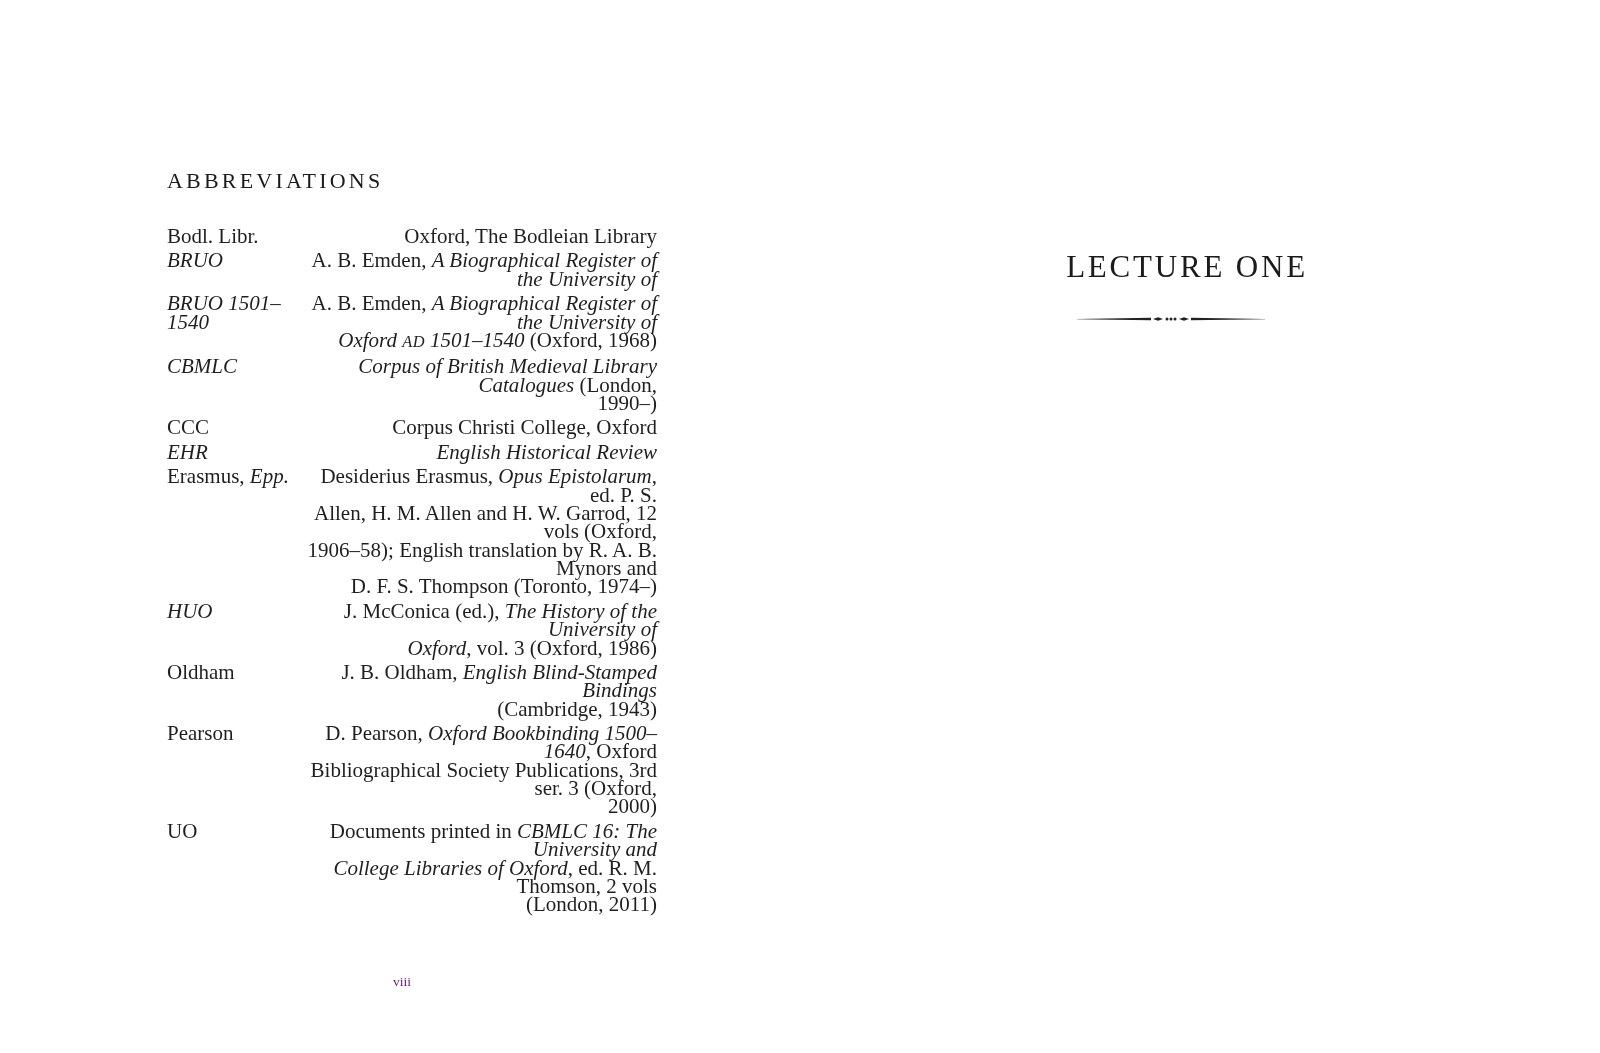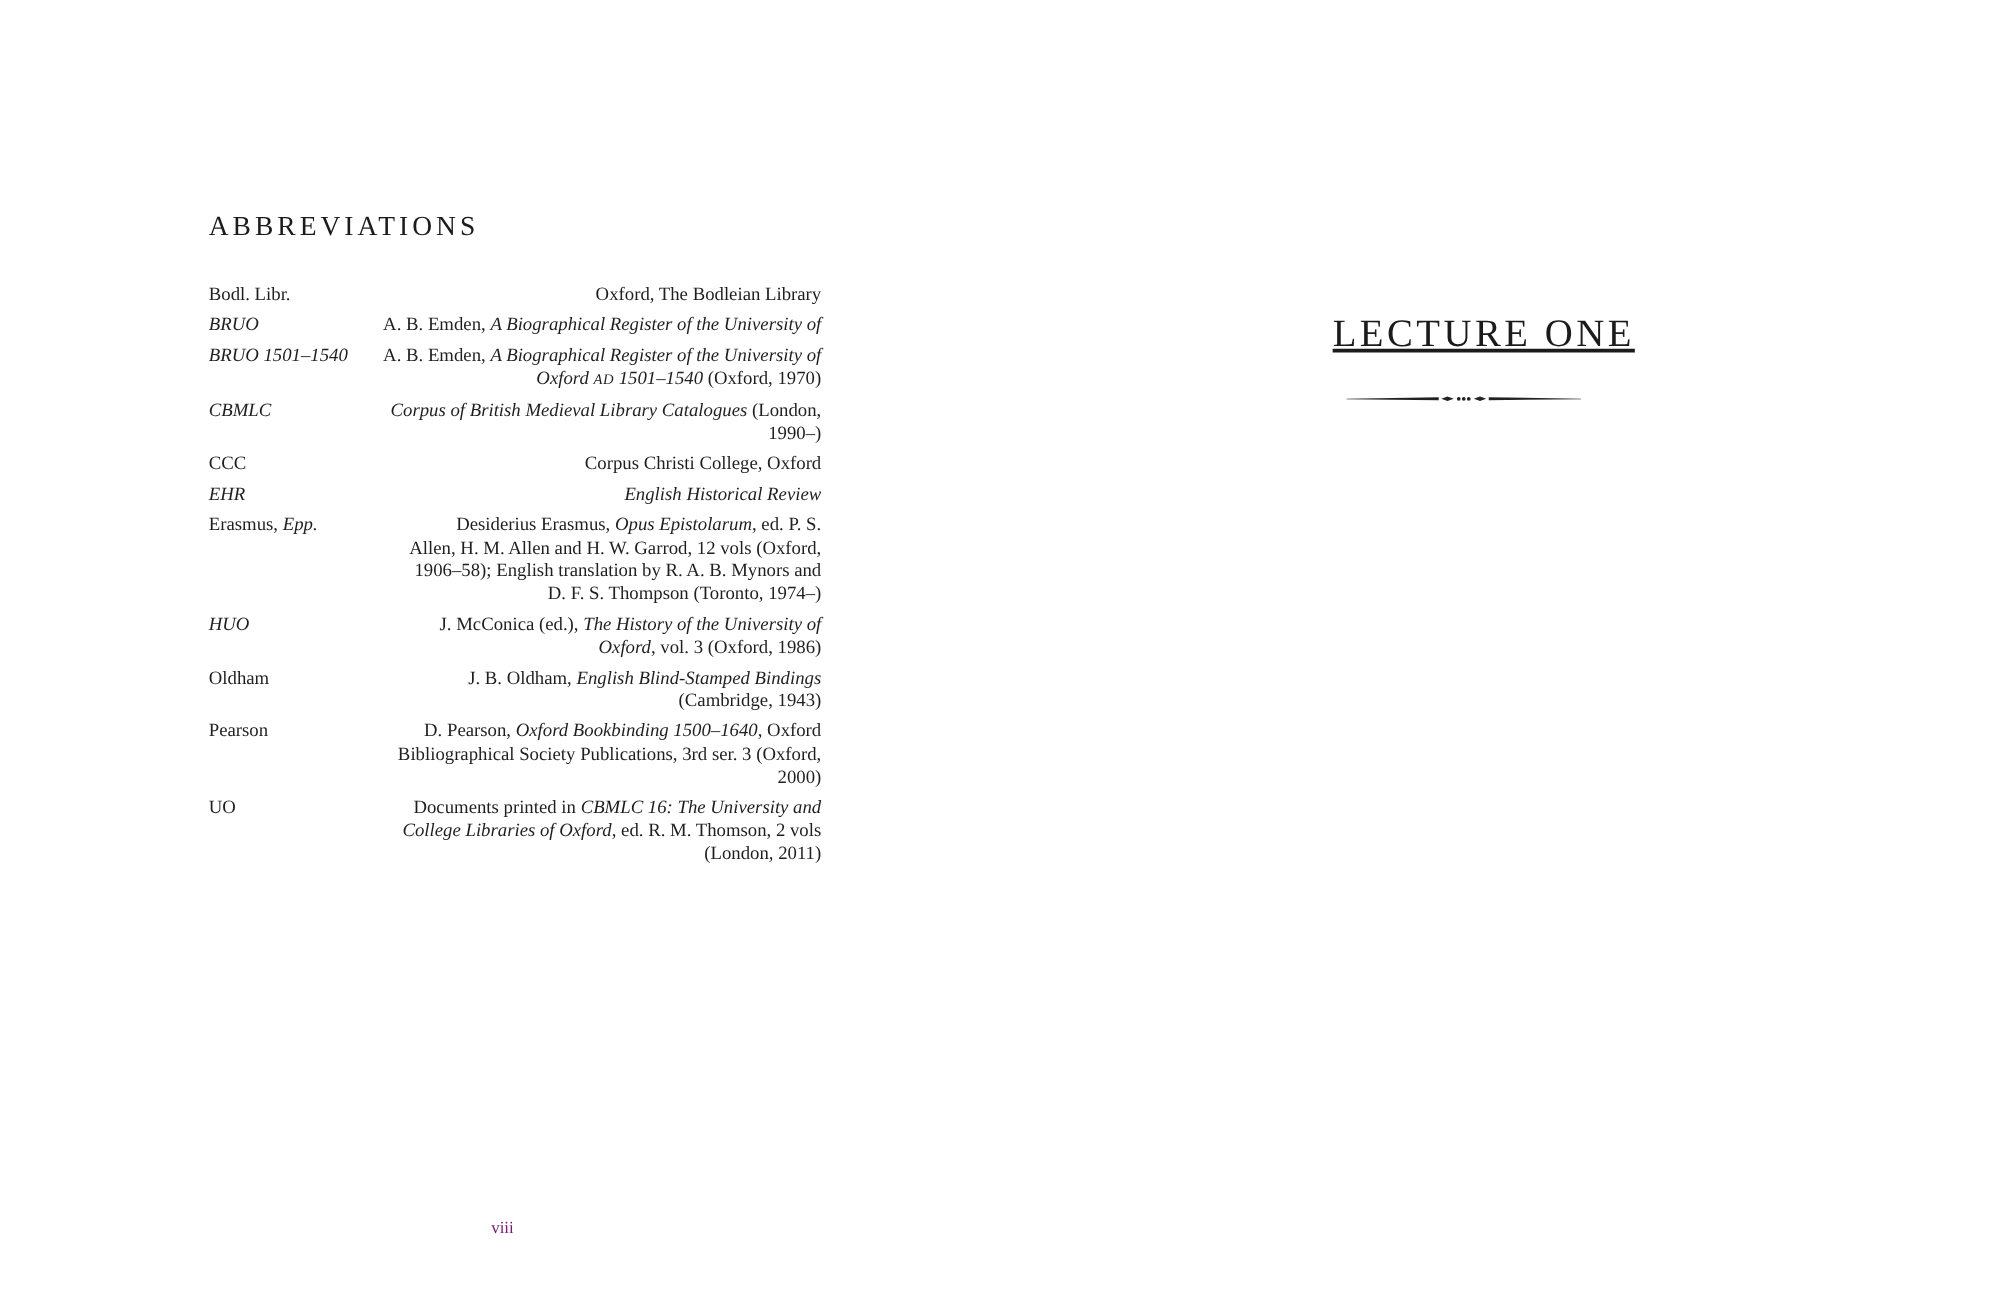--- a/index.html
+++ b/index.html
@@ -28,21 +28,21 @@
     letter-spacing: 3.2px;
     text-align: left;
     color: #1b1b1b;
     white-space: nowrap;
   }
   .abbrev-list {
     position: absolute;
     left: 167px;
     top: 227px;
     width: 490px;
-    font-size: 15px;
+    font-size: 21px;
     line-height: 18.35px;
     font-family: Liberation Serif, serif;
   }
   .row {
     display: flex;
     align-items: flex-start;
     margin-bottom: 6.1px;
   }
   .label {
     flex: 0 0 133px;
@@ -76,21 +76,20 @@
     left: 1026px;
     top: 249px;
     width: 322px;
     margin: 0;
     font-size: 31px;
     font-weight: 400;
     letter-spacing: 2.8px;
     text-align: center;
     color: #1b1b1b;
     white-space: nowrap;
-    text-decoration: underline;
   }
   .chapter-divider {
     position: absolute;
     left: 1077px;
     top: 312px;
     width: 188px;
     height: 14px;
   }
 </style>
 </head>
@@ -111,21 +110,21 @@
         <div class="row">
           <div class="label"><span class="seg-i">BRUO</span></div>
           <div class="def">
             <div class="def-line"><span class="seg-r">A. B. Emden, </span><span class="seg-i">A Biographical Register of the University of</span></div>
           </div>
         </div>
         <div class="row">
           <div class="label"><span class="seg-i">BRUO 1501–1540</span></div>
           <div class="def">
             <div class="def-line"><span class="seg-r">A. B. Emden, </span><span class="seg-i">A Biographical Register of the University of</span></div>
-            <div class="def-line"><span class="seg-i">Oxford </span><span class="seg-isc">AD</span><span class="seg-i"> 1501–1540</span><span class="seg-r"> (Oxford, 1970)</span></div>
+            <div class="def-line"><span class="seg-i">Oxford </span><span class="seg-isc">AD</span><span class="seg-i"> 1501–1540</span><span class="seg-r"> (Oxford, 1968)</span></div>
           </div>
         </div>
         <div class="row">
           <div class="label"><span class="seg-i">CBMLC</span></div>
           <div class="def">
             <div class="def-line"><span class="seg-i">Corpus of British Medieval Library Catalogues</span><span class="seg-r"> (London,</span></div>
             <div class="def-line"><span class="seg-r">1990–)</span></div>
           </div>
         </div>
         <div class="row">

